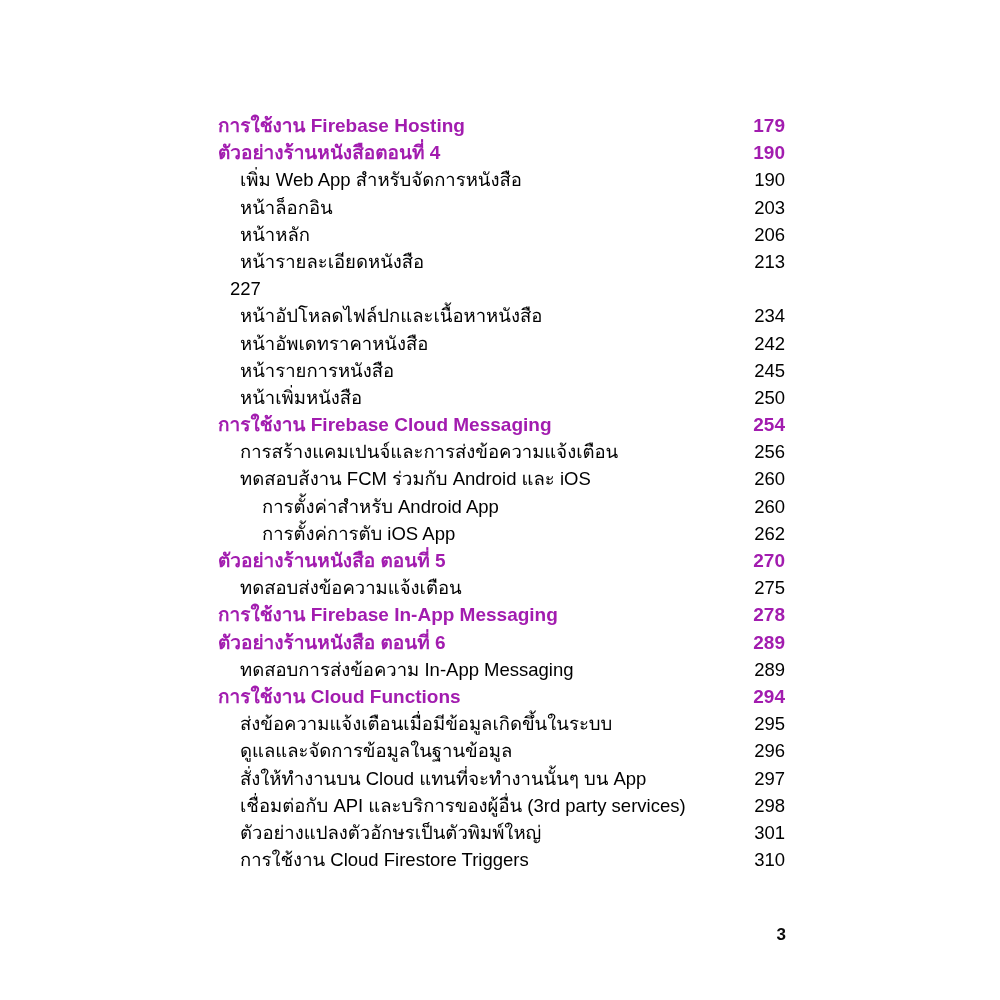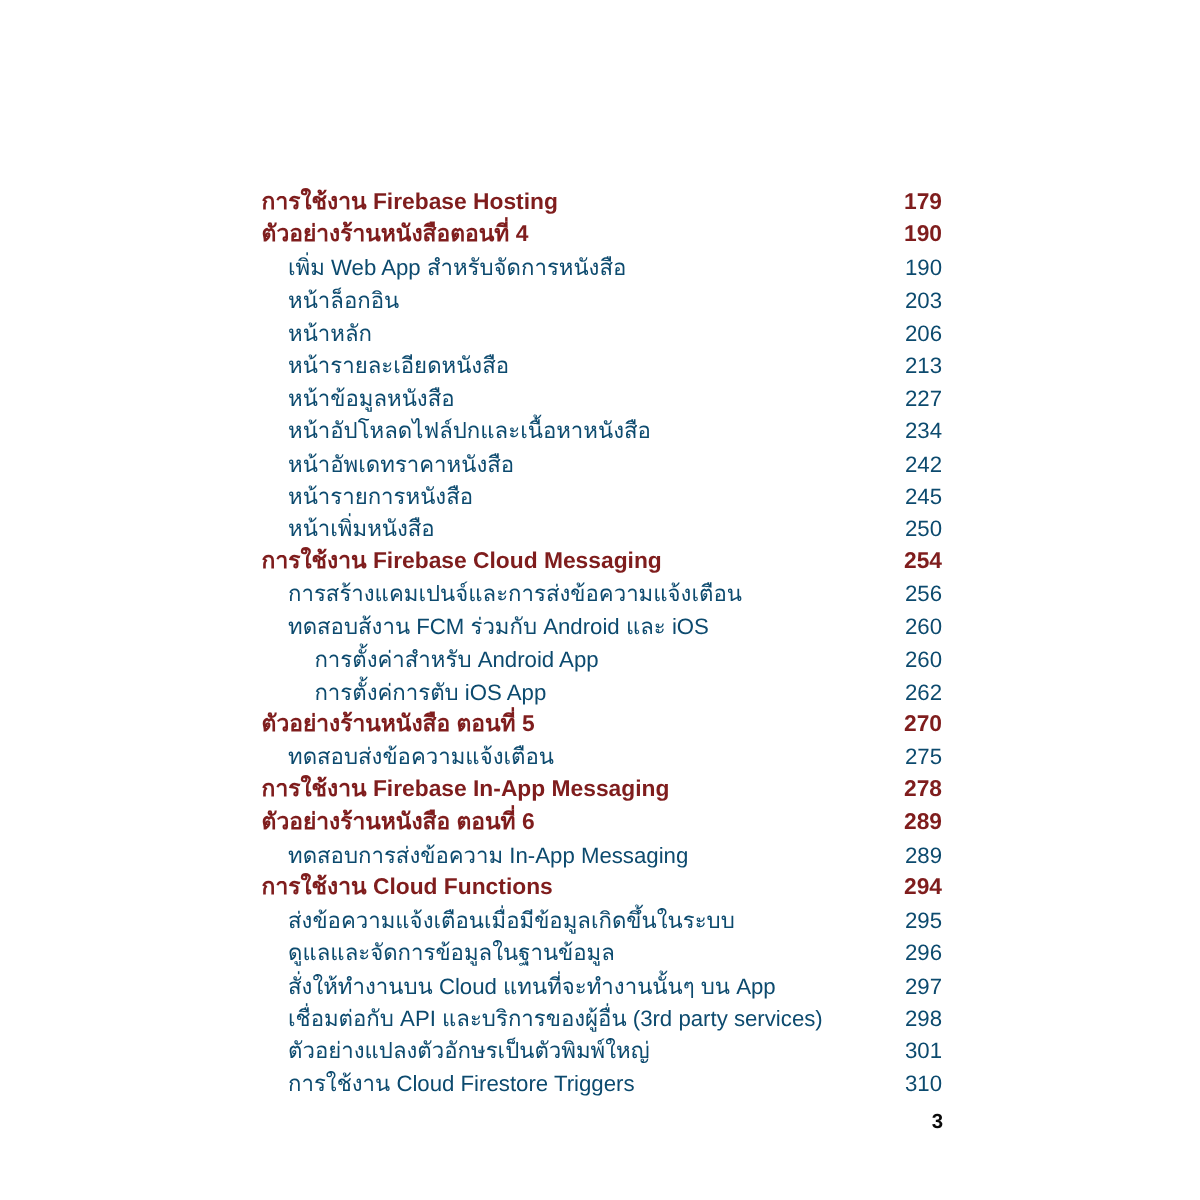--- a/index.html
+++ b/index.html
@@ -22,35 +22,34 @@
     top: 112px;
     width: 567px;
   }
   .toc-row {
     display: flex;
     justify-content: space-between;
     align-items: baseline;
     height: 27.2px;
     line-height: 27.2px;
     font-size: 18.5px;
-    color: #0c4a6e;
+    color: #000000;
   }
   .toc-row .toc-title { white-space: nowrap; }
   .toc-row.level-1 .toc-title { padding-left: 22px; }
   .toc-row.level-2 .toc-title { padding-left: 44px; }
   .toc-row.bold {
     font-weight: 700;
-    color: #7f1d1d;
+    color: #a21caf;
     font-size: 19px;
   }
   .toc-page {
     text-align: right;
     padding-left: 12px;
     flex-shrink: 0;
-    margin-top: 43px;
   }
   .footer-page-number {
     position: absolute;
     top: 925px;
     left: 744px;
     width: 42px;
     text-align: right;
     font-weight: 700;
     font-size: 17px;
     color: #0a0a0a;
@@ -79,21 +78,20 @@
   </div>
       <div class="toc-row level-1">
     <span class="toc-title">หน้าหลัก</span>
     <span class="toc-page">206</span>
   </div>
       <div class="toc-row level-1">
     <span class="toc-title">หน้ารายละเอียดหนังสือ</span>
     <span class="toc-page">213</span>
   </div>
       <div class="toc-row level-1">
-    <span class="toc-title">หน้าข้อมูลหนังสือ</span>
     <span class="toc-page">227</span>
   </div>
       <div class="toc-row level-1">
     <span class="toc-title">หน้าอัปโหลดไฟล์ปกและเนื้อหาหนังสือ</span>
     <span class="toc-page">234</span>
   </div>
       <div class="toc-row level-1">
     <span class="toc-title">หน้าอัพเดทราคาหนังสือ</span>
     <span class="toc-page">242</span>
   </div>

